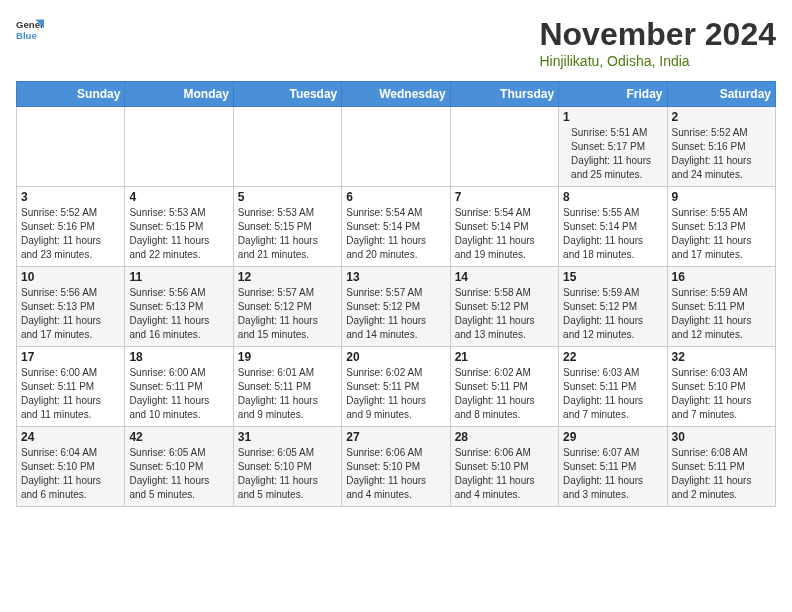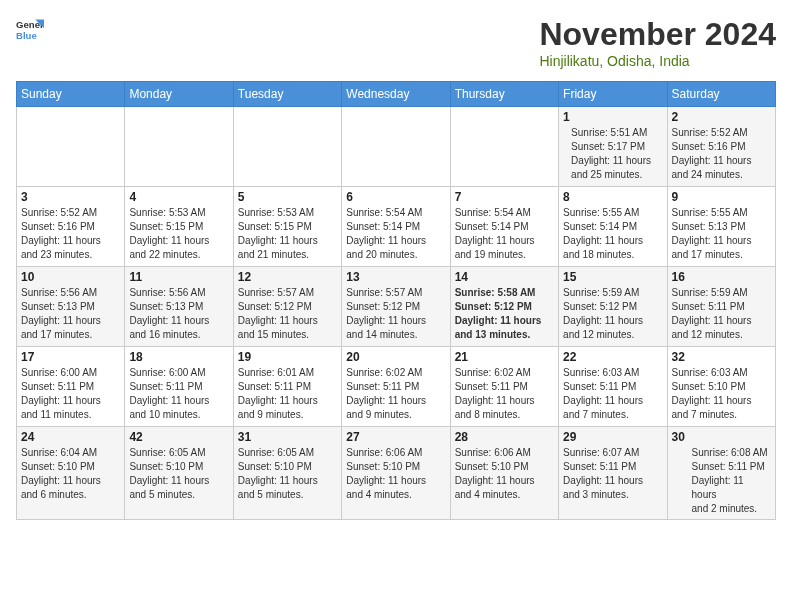--- a/index.html
+++ b/index.html
@@ -39,23 +39,23 @@
     }
     .calendar {
       width: 100%;
       border-collapse: collapse;
       font-size: 11px;
     }
     .calendar th {
       background-color: #4a90d9;
       color: #fff;
       padding: 5px 4px;
-      text-align: left;
+      text-align: right;
       font-size: 12px;
-      font-weight: normal;
+      font-weight: bold;
       border: 1px solid #3a80c9;
     }
     .calendar td {
       border: 1px solid #ccc;
       vertical-align: top;
       padding: 3px 4px;
       width: 107px;
       height: 80px;
       background: #fff;
     }
@@ -207,21 +207,21 @@
         </td>
         <td>
           <span class="day-num">13</span>
           <div class="day-info" style="white-space: pre-line;">Sunrise: 5:57 AM
 Sunset: 5:12 PM
 Daylight: 11 hours
 and 14 minutes.</div>
         </td>
         <td>
           <span class="day-num">14</span>
-          <div class="day-info" style="white-space: pre-line; font-weight: bold;">Sunrise: 5:58 AM
+          <div class="day-info" style="white-space: pre-line;">Sunrise: 5:58 AM
 Sunset: 5:12 PM
 Daylight: 11 hours
 and 13 minutes.</div>
         </td>
         <td>
           <span class="day-num">15</span>
           <div class="day-info" style="white-space: pre-line;">Sunrise: 5:59 AM
 Sunset: 5:12 PM
 Daylight: 11 hours
 and 12 minutes.</div>
@@ -323,20 +323,20 @@
         </td>
         <td>
           <span class="day-num">29</span>
           <div class="day-info" style="white-space: pre-line;">Sunrise: 6:07 AM
 Sunset: 5:11 PM
 Daylight: 11 hours
 and 3 minutes.</div>
         </td>
         <td>
           <span class="day-num">30</span>
-          <div class="day-info" style="white-space: pre-line; margin-left: 20px;">Sunrise: 6:08 AM
+          <div class="day-info" style="white-space: pre-line;">Sunrise: 6:08 AM
 Sunset: 5:11 PM
 Daylight: 11 hours
 and 2 minutes.</div>
         </td>
       </tr>
     </tbody>
 </table>
 
 </body></html>

